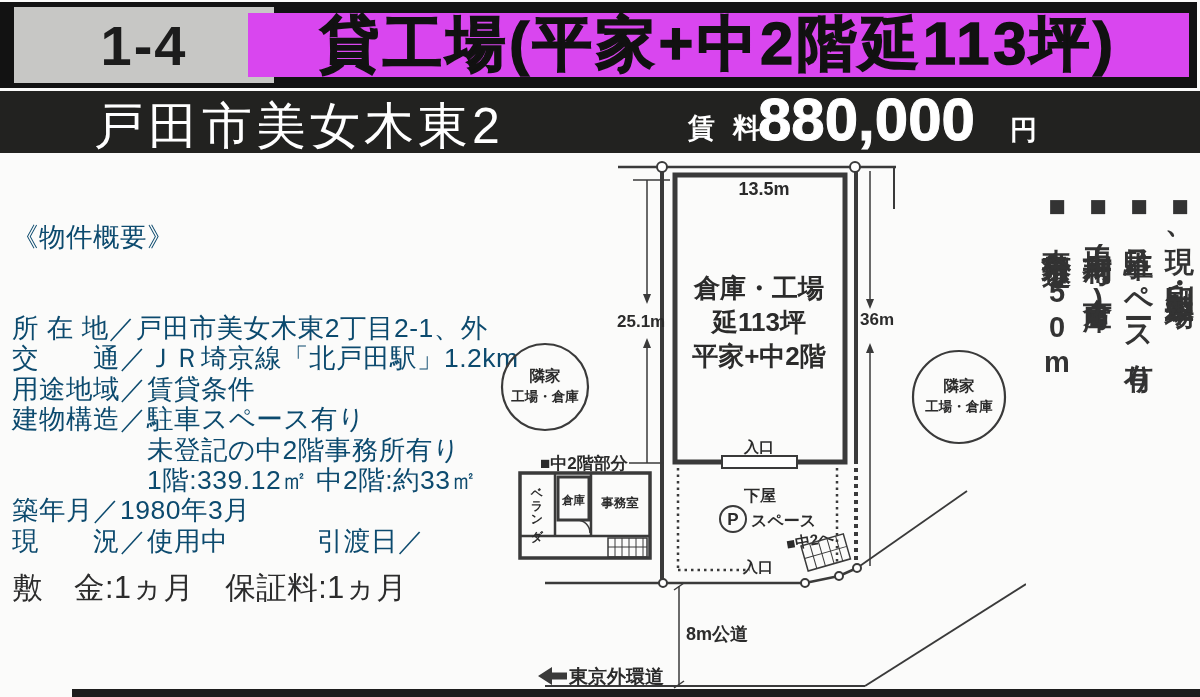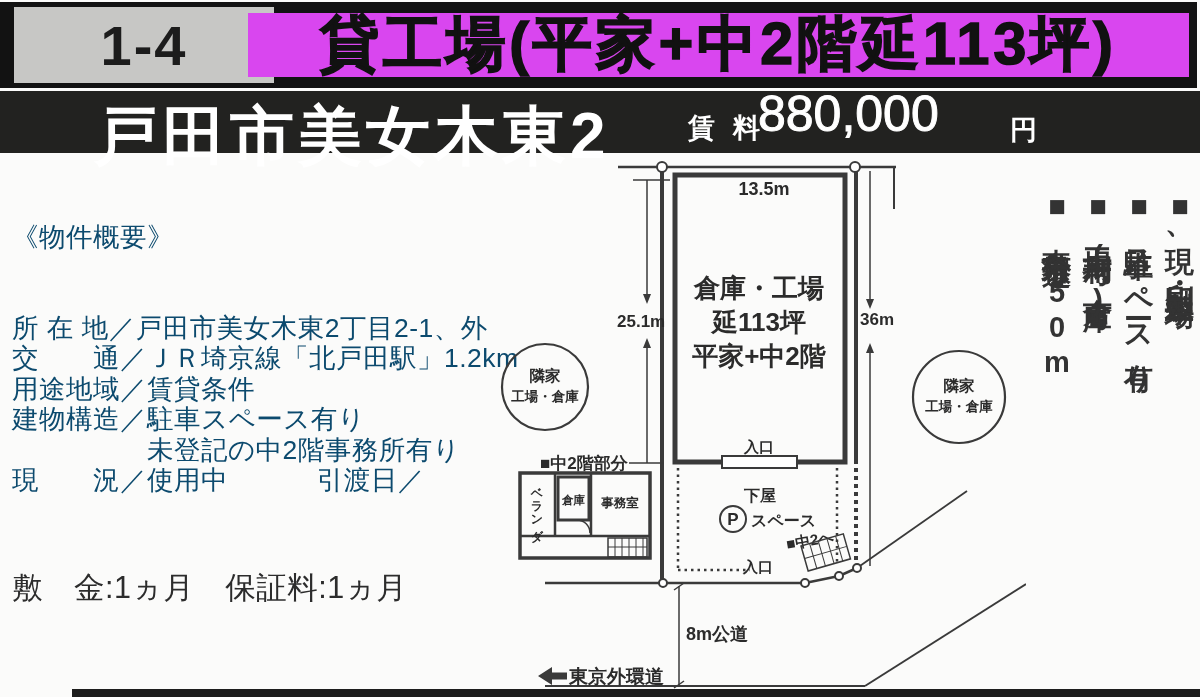--- a/index.html
+++ b/index.html
@@ -18,24 +18,24 @@
   }
   .hdr-title{
     position:absolute;left:248px;top:11px;right:8px;height:64px;
     background:#d946ef;color:#111;
     display:flex;align-items:center;justify-content:center;
     font-size:59px;font-weight:900;letter-spacing:4px;white-space:nowrap;
     -webkit-text-stroke:1.6px #111;
   }
   
   .sub{position:absolute;left:0;top:91px;width:1200px;height:62px;background:#222220;color:#fff;}
-  .sub-loc{position:absolute;left:94px;top:2px;font-size:64px;font-weight:700;letter-spacing:4px;white-space:nowrap;}
+  .sub-loc{position:absolute;left:94px;top:2px;font-size:50px;font-weight:400;letter-spacing:4px;white-space:nowrap;}
   .sub-rent-l1{position:absolute;left:688px;top:19px;font-size:27px;font-weight:700;}
   .sub-rent-l2{position:absolute;left:733px;top:19px;font-size:27px;font-weight:700;}
-  .sub-amount{position:absolute;left:758px;top:-6px;font-size:50px;font-weight:400;letter-spacing:0px;
+  .sub-amount{position:absolute;left:758px;top:-6px;font-size:60px;font-weight:700;letter-spacing:0px;
     -webkit-text-stroke:1px #fff;}
   .sub-unit{position:absolute;left:1010px;top:21px;font-size:27px;font-weight:700;}
   
   .overview{position:absolute;left:12px;top:161px;font-size:26.5px;line-height:30.4px;
     font-weight:500;color:#0c4a6e;white-space:pre;letter-spacing:0.5px;}
   .conditions{position:absolute;left:12px;top:487px;font-size:30.5px;line-height:40px;
     font-weight:500;color:#2c2c2c;white-space:pre;letter-spacing:0.5px;}
   
   .features{
     position:absolute;left:1014px;top:190px;width:186px;height:512px;
@@ -64,21 +64,21 @@
 <div class="sub">
   <div class="sub-loc">戸田市美女木東2</div>
   <span class="sub-rent-l1">賃</span>
   <span class="sub-rent-l2">料</span>
   <span class="sub-amount">880,000</span>
   <span class="sub-unit">円</span>
 </div>
 
 <div class="overview">
   <div>《物件概要》</div>
-  <div><div>所 在 地／戸田市美女木東2丁目2-1、外</div><div>交　　通／ＪＲ埼京線「北戸田駅」1.2km</div><div>用途地域／賃貸条件</div><div>建物構造／駐車スペース有り</div><div>　　　　　未登記の中2階事務所有り</div><div>現　　況／使用中　　　 引渡日／</div></div>
+  <div><div>所 在 地／戸田市美女木東2丁目2-1、外</div><div>交　　通／ＪＲ埼京線「北戸田駅」1.2km</div><div>用途地域／賃貸条件</div><div>建物構造／駐車スペース有り</div><div>　　　　　未登記の中2階事務所有り</div><div>　　　　　1階:339.12㎡ 中2階:約33㎡</div><div>築年月／1980年3月</div><div>現　　況／使用中　　　 引渡日／</div></div>
 </div>
 
 <div class="conditions">
   <div><div>敷　金:1ヵ月　保証料:1ヵ月</div></div>
 </div>
 
 <div class="features">
     <div>■現、印刷・製本工場</div>
     <div>■駐車スペース有り</div>
     <div>■工場利用可(倉庫可)</div>

